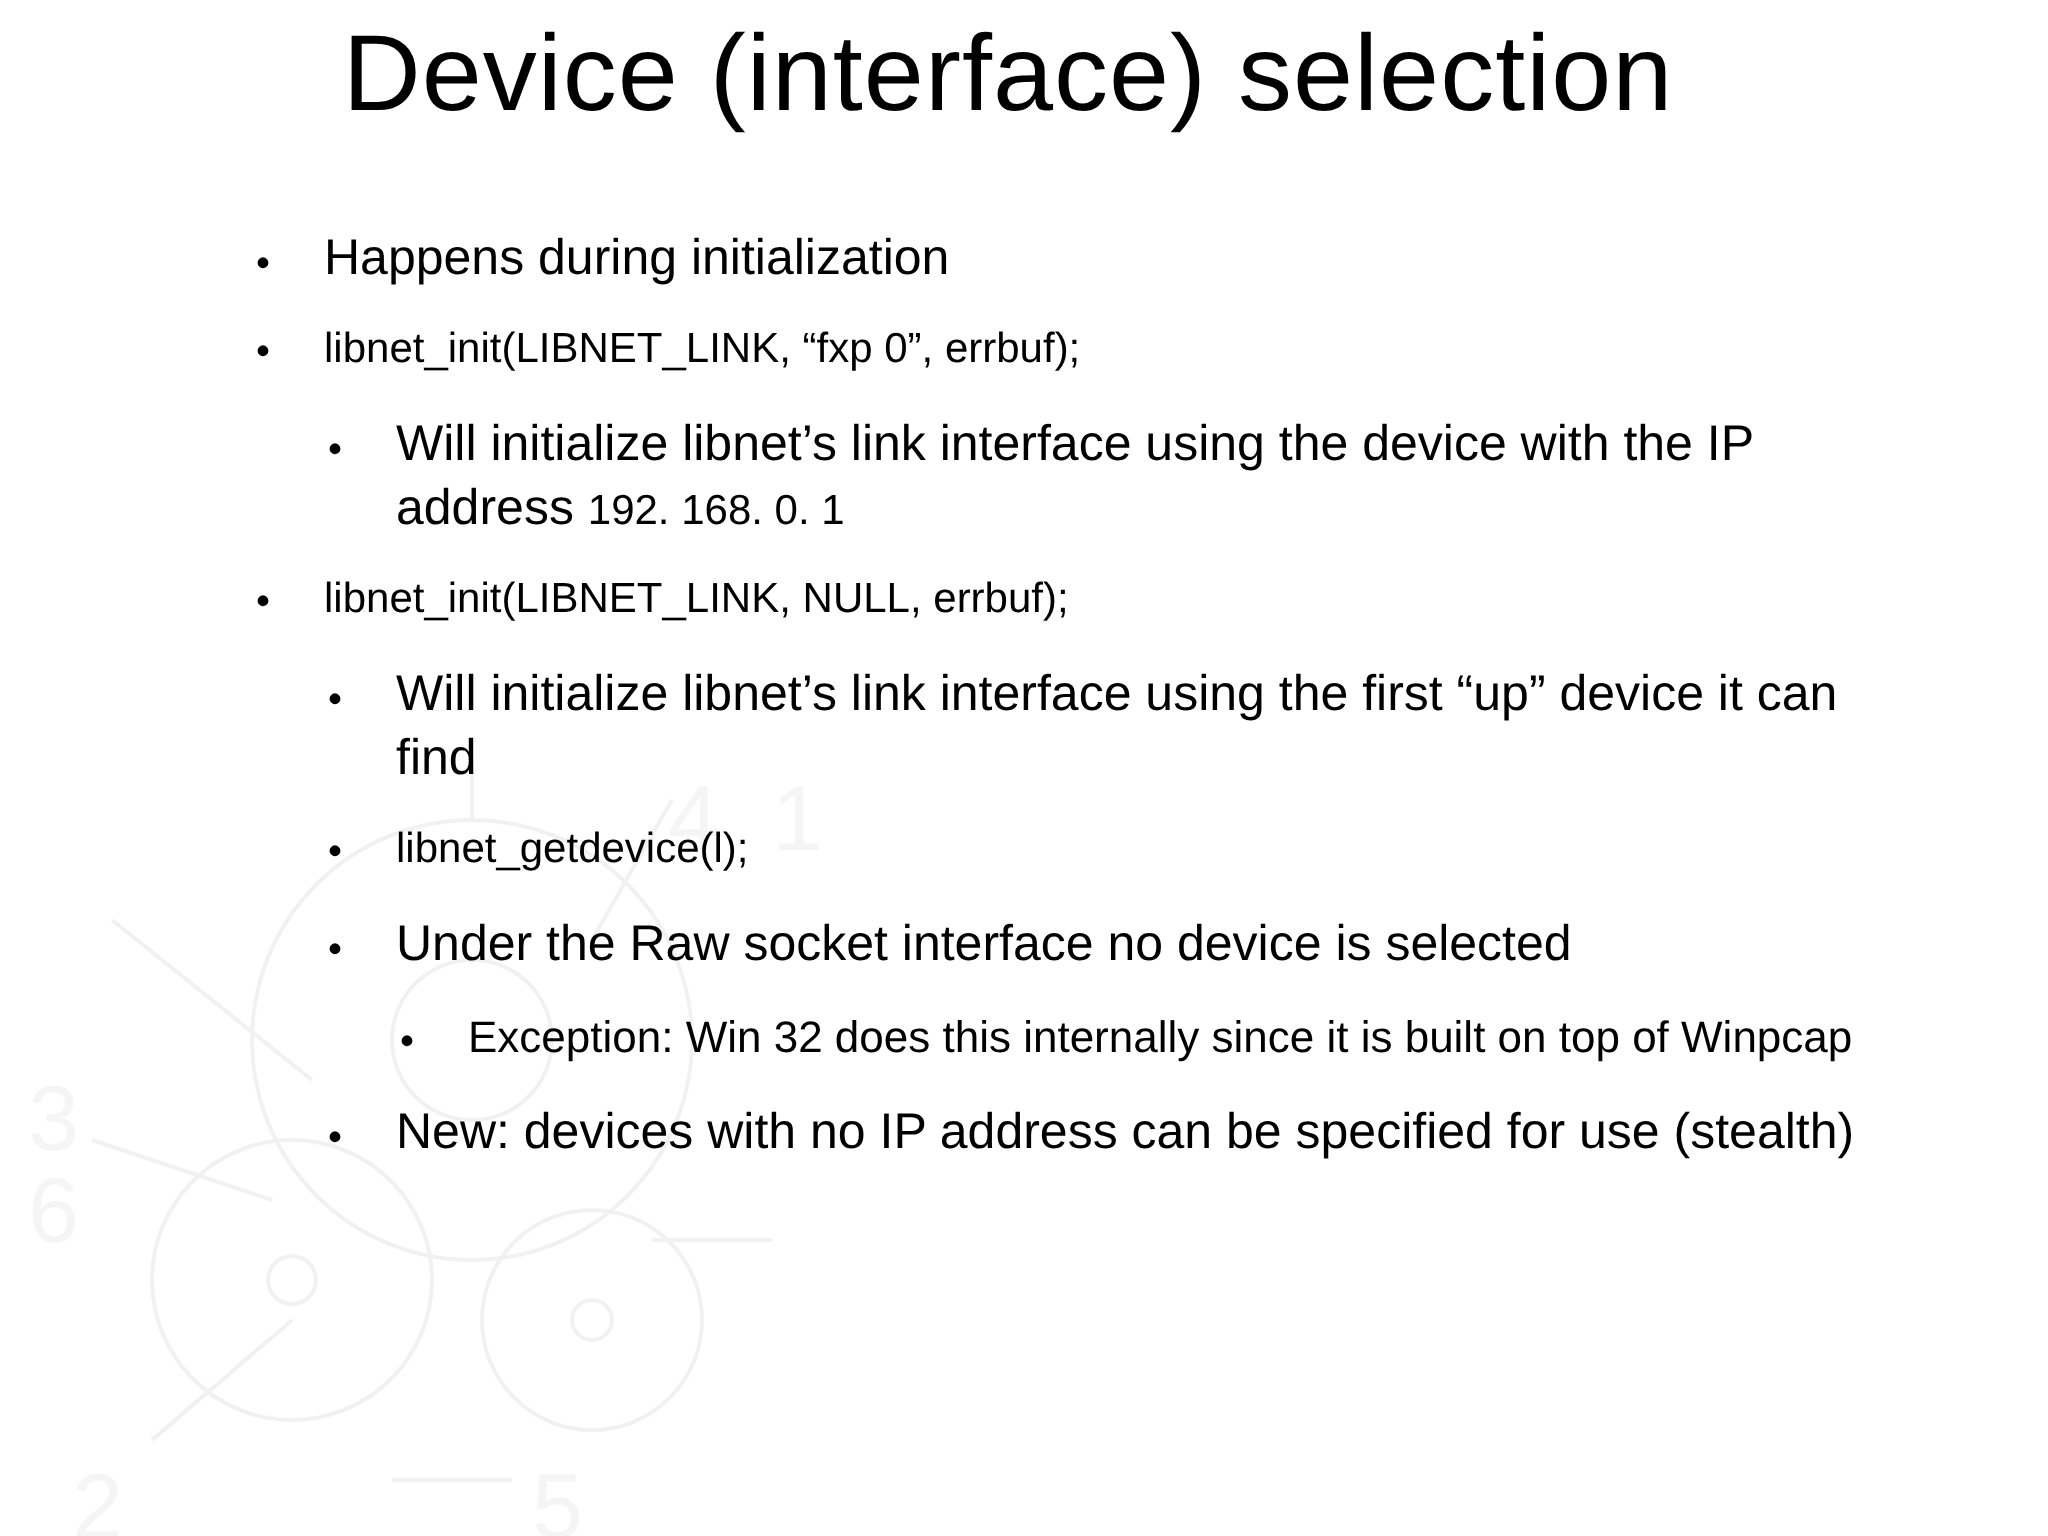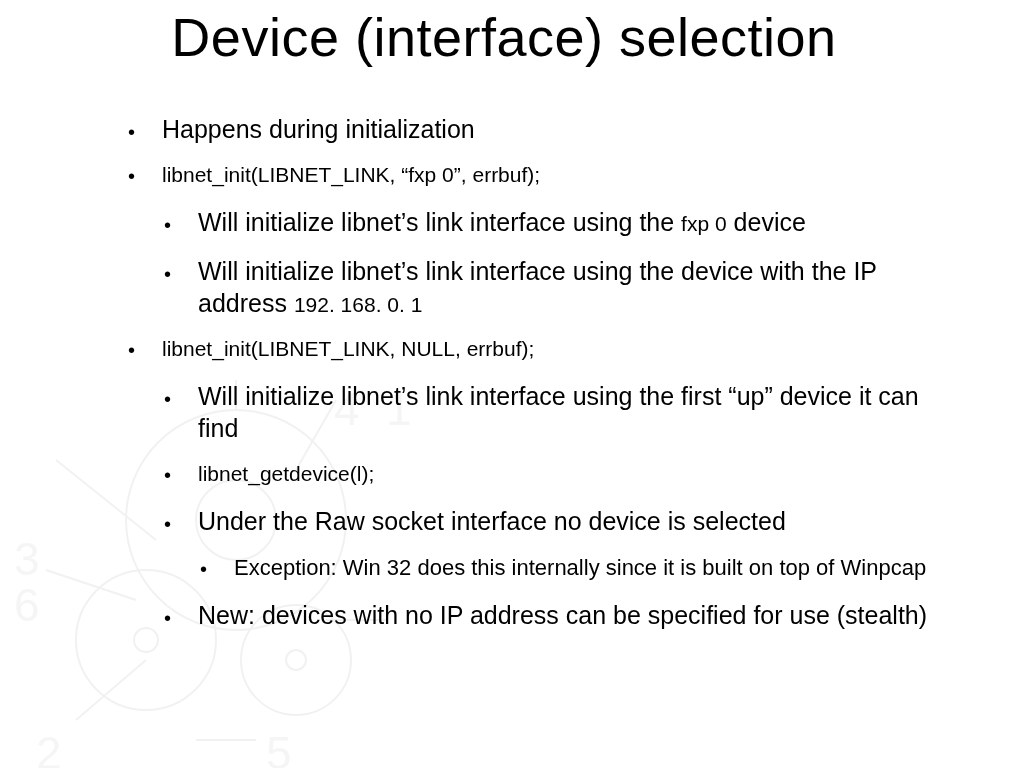--- a/index.html
+++ b/index.html
@@ -121,26 +121,20 @@
       <div class="b1">
         <span class="dot"></span>
         <span class="txt">Happens during initialization</span>
       </div>
 
       <div class="b1s">
         <span class="dot"></span>
         <span class="txt">libnet_init(LIBNET_LINK, “fxp 0”, errbuf);</span>
       </div>
 
-      <div class="b2">
-        <span class="dot"></span>
-        <span class="txt">
-          <span>Will initialize libnet’s link interface using the </span><span class="sm">fxp 0</span><span> device</span>
-        </span>
-      </div>
 
 
       <div class="b2">
         <span class="dot"></span>
         <span class="txt">
           <span>Will initialize libnet’s link interface using the device with the IP address </span><span class="sm">192. 168. 0. 1</span>
         </span>
       </div>
 
       <div class="b1s">

